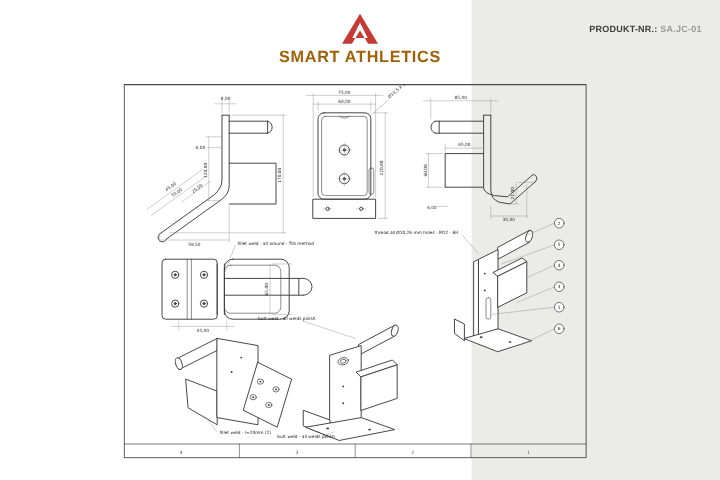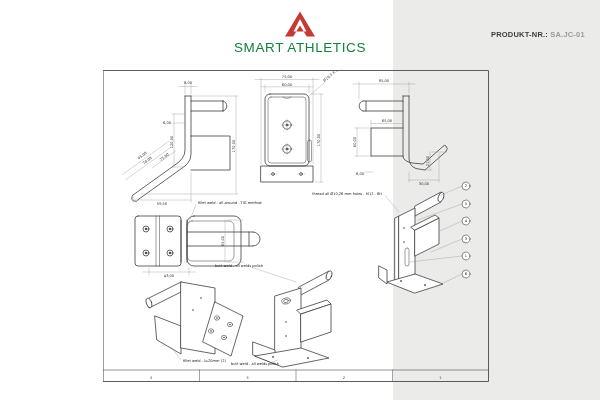--- a/index.html
+++ b/index.html
@@ -5,22 +5,22 @@
   html,body{margin:0;padding:0;}
   body{
     width:600px;height:400px;position:relative;overflow:hidden;
     background:#ffffff;
     font-family:"Liberation Sans", sans-serif;
   }
   .gray-band{position:absolute;left:393px;top:0;width:207px;height:400px;background:#ebebea;}
   .header{position:absolute;left:0;top:0;width:600px;height:60px;}
   .logo-wrap{position:absolute;left:282px;top:10px;width:36px;height:28px;}
   .brand{position:absolute;left:150px;top:40px;width:300px;text-align:center;
-    font-size:13.5px;font-weight:normal;letter-spacing:.6px;color:#15803d;}
-  .product{position:absolute;left:491px;top:30px;width:105px;font-size:7.5px;letter-spacing:.2px;white-space:nowrap;}
+    font-size:13.5px;font-weight:bold;letter-spacing:.6px;color:#a16207;}
+  .product{position:absolute;left:491px;top:20px;width:105px;font-size:7.5px;letter-spacing:.2px;white-space:nowrap;}
   .product .lbl{font-weight:bold;color:#3c3c3c;}
   .product .val{color:#9a9a9a;font-weight:bold;}
   .sheet{position:absolute;left:103px;top:70px;width:386px;height:312px;}
   svg text{font-family:"DejaVu Sans", sans-serif;}
   .dimtxt{font-size:3.6px;fill:#333;}
   .notetxt{font-size:3.6px;fill:#222;}
   .gridtxt{font-size:3.8px;fill:#555;}
   .ballootxt{font-size:3.6px;fill:#222;}
 </style>
 </head>

